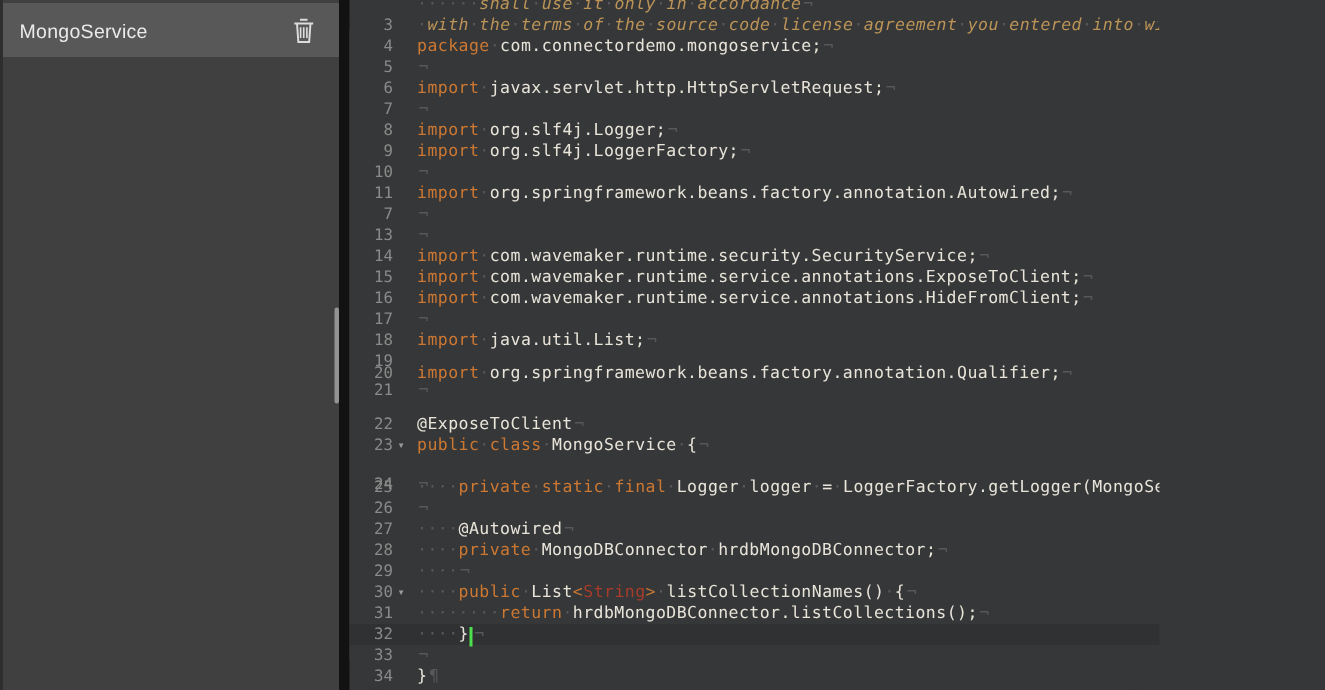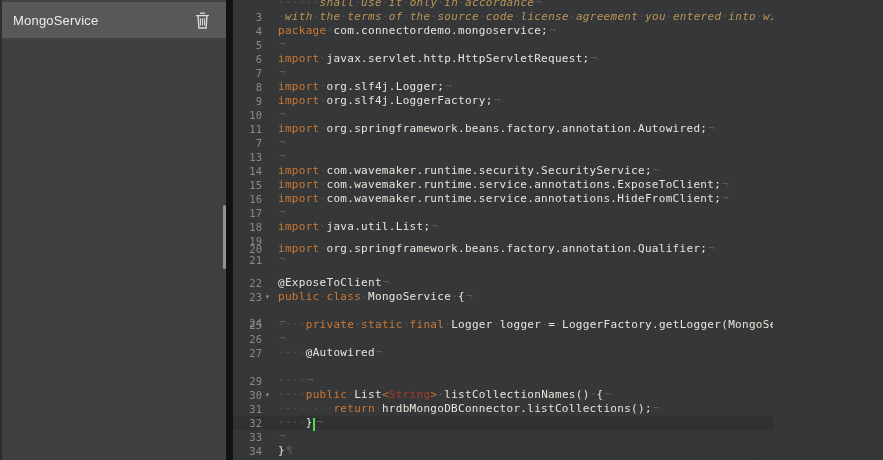--- a/index.html
+++ b/index.html
@@ -104,19 +104,20 @@
     <div class="cl" style="top: 220px;"><span class="ln">18</span><span class="txt"><span class="tk-k">import</span><span class="tk-p"><span class="iv">·</span>java.util.List;</span><span class="iv eol">¬</span></span></div>
     <div class="cl" style="top: 234px;"><span class="ln">19</span></div>
     <div class="cl" style="top: 242px;"><span class="ln">20</span><span class="txt"><span class="tk-k">import</span><span class="tk-p"><span class="iv">·</span>org.springframework.beans.factory.annotation.Qualifier;</span><span class="iv eol">¬</span></span></div>
     <div class="cl" style="top: 253px;"><span class="ln">21</span><span class="txt"><span class="iv eol">¬</span></span></div>
     <div class="cl" style="top: 276px;"><span class="ln">22</span><span class="txt"><span class="tk-p">@ExposeToClient</span><span class="iv eol">¬</span></span></div>
     <div class="cl" style="top: 290px;"><span class="ln">23</span><span class="fold">▾</span><span class="txt"><span class="tk-k">public</span><span class="tk-p"><span class="iv">·</span></span><span class="tk-k">class</span><span class="tk-p"><span class="iv">·</span>MongoService<span class="iv">·</span>{</span><span class="iv eol">¬</span></span></div>
     <div class="cl" style="top: 316px;"><span class="ln">24</span><span class="txt"><span class="iv eol">¬</span></span></div>
     <div class="cl" style="top: 318px;"><span class="ln">25</span><span class="txt"><span class="tk-p"><span class="iv">····</span></span><span class="tk-k">private</span><span class="tk-p"><span class="iv">·</span></span><span class="tk-k">static</span><span class="tk-p"><span class="iv">·</span></span><span class="tk-k">final</span><span class="tk-p"><span class="iv">·</span>Logger<span class="iv">·</span>logger<span class="iv">·</span>=<span class="iv">·</span>LoggerFactory.getLogger(MongoService.</span><span class="tk-k">class</span><span class="tk-p">);</span><span class="iv eol">¬</span></span></div>
     <div class="cl" style="top: 332px;"><span class="ln">26</span><span class="txt"><span class="iv eol">¬</span></span></div>
     <div class="cl" style="top: 346px;"><span class="ln">27</span><span class="txt"><span class="tk-p"><span class="iv">····</span>@Autowired</span><span class="iv eol">¬</span></span></div>
+    <div class="cl" style="top: 360px;"><span class="ln">28</span><span class="txt"><span class="tk-p"><span class="iv">····</span></span><span class="tk-k">private</span><span class="tk-p"><span class="iv">·</span>MongoDBConnector<span class="iv">·</span>hrdbMongoDBConnector;</span><span class="iv eol">¬</span></span></div>
     <div class="cl" style="top: 374px;"><span class="ln">29</span><span class="txt"><span class="tk-p"><span class="iv">····</span></span><span class="iv eol">¬</span></span></div>
     <div class="cl" style="top: 388px;"><span class="ln">30</span><span class="fold">▾</span><span class="txt"><span class="tk-p"><span class="iv">····</span></span><span class="tk-k">public</span><span class="tk-p"><span class="iv">·</span>List</span><span class="tk-k">&lt;</span><span class="tk-t">String</span><span class="tk-k">&gt;</span><span class="tk-p"><span class="iv">·</span>listCollectionNames()<span class="iv">·</span>{</span><span class="iv eol">¬</span></span></div>
     <div class="cl" style="top: 402px;"><span class="ln">31</span><span class="txt"><span class="tk-p"><span class="iv">········</span></span><span class="tk-k">return</span><span class="tk-p"><span class="iv">·</span>hrdbMongoDBConnector.listCollections();</span><span class="iv eol">¬</span></span></div>
     <div class="cl active" style="top: 416px;"><span class="ln">32</span><span class="txt"><span class="tk-p"><span class="iv">····</span>}</span><span class="cursor"></span><span class="iv eol">¬</span></span></div>
     <div class="cl" style="top: 430px;"><span class="ln">33</span><span class="txt"><span class="iv eol">¬</span></span></div>
     <div class="cl" style="top: 444px;"><span class="ln">34</span><span class="txt"><span class="tk-p">}</span><span class="iv eol">¶</span></span></div>
   </div>
 
 </body></html>

